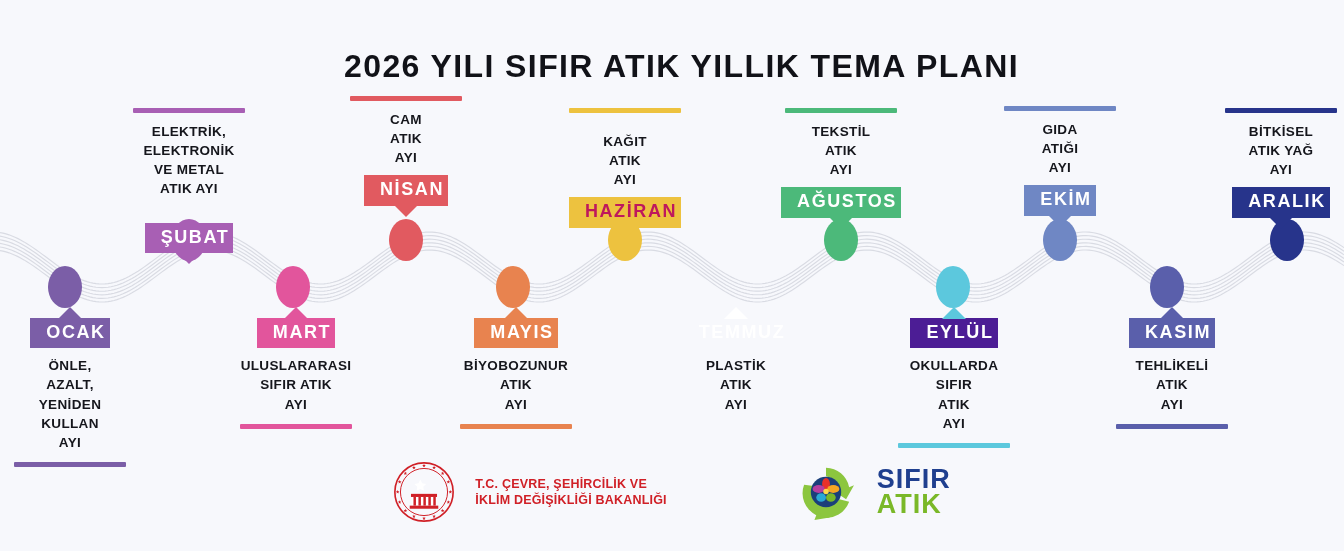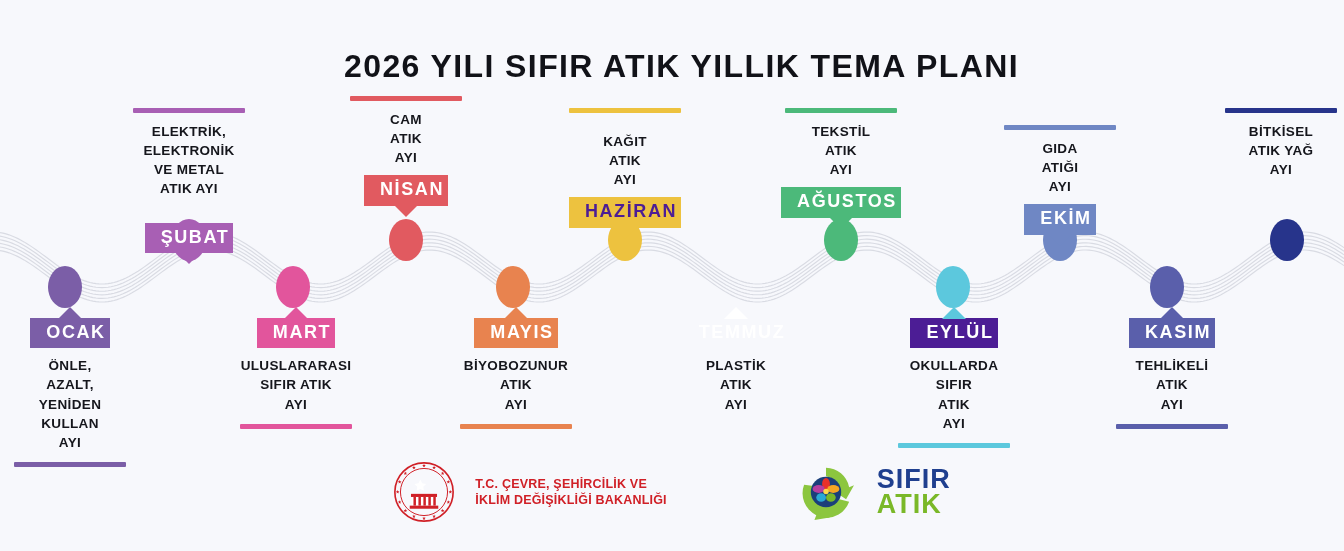--- a/index.html
+++ b/index.html
@@ -188,40 +188,40 @@
 SIFIR ATIK
 AYI</div><div class="rule" style="background: rgb(226, 85, 156);"></div></div>
       <div class="month month-top" style="left: 306px; width: 200px; top: 96px;"><div class="rule" style="background: rgb(225, 90, 96);"></div><div class="desc" style="margin: 9px 0px 8px;">CAM
 ATIK
 AYI</div><div class="badge-wrap"><div class="badge notch-down" style="background: rgb(225, 90, 96); color: rgb(225, 90, 96);"><span style="color: rgb(255, 255, 255);">NİSAN</span></div></div></div>
       <div class="month month-bottom" style="left: 416px; width: 200px; top: 318px;"><div class="badge-wrap"><div class="badge notch-up" style="background: rgb(232, 131, 79); color: rgb(232, 131, 79);"><span style="color: rgb(255, 255, 255);">MAYIS</span></div></div><div class="desc" style="margin: 8px 0px 10px;">BİYOBOZUNUR
 ATIK
 AYI</div><div class="rule" style="background: rgb(232, 131, 79);"></div></div>
       <div class="month month-top" style="left: 525px; width: 200px; top: 108px;"><div class="rule" style="background: rgb(237, 194, 63);"></div><div class="desc" style="margin: 19px 0px 8px;">KAĞIT
 ATIK
-AYI</div><div class="badge-wrap"><div class="badge notch-down" style="background: rgb(237, 194, 63); color: rgb(237, 194, 63);"><span style="color: #4c1d95; margin-top: 20px;">HAZİRAN</span></div></div></div>
+AYI</div><div class="badge-wrap"><div class="badge notch-down" style="background: rgb(237, 194, 63); color: rgb(237, 194, 63);"><span style="color: #be185d; margin-top: 20px;">HAZİRAN</span></div></div></div>
       <div class="month month-bottom" style="left: 636px; width: 200px; top: 318px;"><div class="badge-wrap"><div class="badge notch-up"><span style="color: rgb(255, 255, 255);">TEMMUZ</span></div></div><div class="desc" style="margin: 8px 0px 10px;">PLASTİK
 ATIK
 AYI</div><div class="rule"></div></div>
       <div class="month month-top" style="left: 741px; width: 200px; top: 108px;"><div class="rule" style="background: rgb(76, 185, 122);"></div><div class="desc" style="margin: 9px 0px 8px;">TEKSTİL
 ATIK
 AYI</div><div class="badge-wrap"><div class="badge notch-down" style="background: rgb(76, 185, 122); color: rgb(76, 185, 122);"><span style="color: rgb(255, 255, 255);">AĞUSTOS</span></div></div></div>
       <div class="month month-bottom" style="left: 854px; width: 200px; top: 318px;"><div class="badge-wrap"><div class="badge notch-up" style="background: #4c1d95; color: rgb(92, 200, 221);"><span style="color: rgb(255, 255, 255);">EYLÜL</span></div></div><div class="desc" style="margin: 8px 0px 10px;">OKULLARDA
 SIFIR
 ATIK
 AYI</div><div class="rule" style="background: rgb(92, 200, 221);"></div></div>
-      <div class="month month-top" style="left: 960px; width: 200px; top: 125px;"><div class="rule" style="background: rgb(111, 135, 196);"></div><div class="desc" style="margin: 9px 0px 8px;">GIDA
+      <div class="month month-top" style="left: 960px; width: 200px; top: 106px;"><div class="rule" style="background: rgb(111, 135, 196);"></div><div class="desc" style="margin: 9px 0px 8px;">GIDA
 ATIĞI
 AYI</div><div class="badge-wrap"><div class="badge notch-down" style="background: rgb(111, 135, 196); color: rgb(111, 135, 196);"><span style="color: rgb(255, 255, 255);">EKİM</span></div></div></div>
       <div class="month month-bottom" style="left: 1072px; width: 200px; top: 318px;"><div class="badge-wrap"><div class="badge notch-up" style="background: rgb(90, 95, 171); color: rgb(90, 95, 171);"><span style="color: rgb(255, 255, 255);">KASIM</span></div></div><div class="desc" style="margin: 8px 0px 10px;">TEHLİKELİ
 ATIK
 AYI</div><div class="rule" style="background: rgb(90, 95, 171);"></div></div>
       <div class="month month-top" style="left: 1181px; width: 200px; top: 108px;"><div class="rule" style="background: rgb(39, 52, 139);"></div><div class="desc" style="margin: 9px 0px 8px;">BİTKİSEL
 ATIK YAĞ
-AYI</div></div>
+AYI</div><div class="badge-wrap"><div class="badge notch-down" style="background: rgb(39, 52, 139); color: rgb(39, 52, 139);"><span style="color: rgb(255, 255, 255);">ARALIK</span></div></div></div>
     </div>
 
   <div id="footer">
 
     <div class="logo-block">
       <svg width="62" height="62" viewBox="0 0 100 100">
         <circle cx="50" cy="50" r="47" fill="none" stroke="#d02027" stroke-width="2.6"></circle>
         <circle cx="50" cy="50" r="38" fill="none" stroke="#d02027" stroke-width="1.6"></circle>
         <g fill="#d02027" id="emblem-stars">
             <polygon points="50.00,4.40 50.76,6.45 52.95,6.54 51.24,7.90 51.82,10.01 50.00,8.80 48.18,10.01 48.76,7.90 47.05,6.54 49.24,6.45"></polygon>

